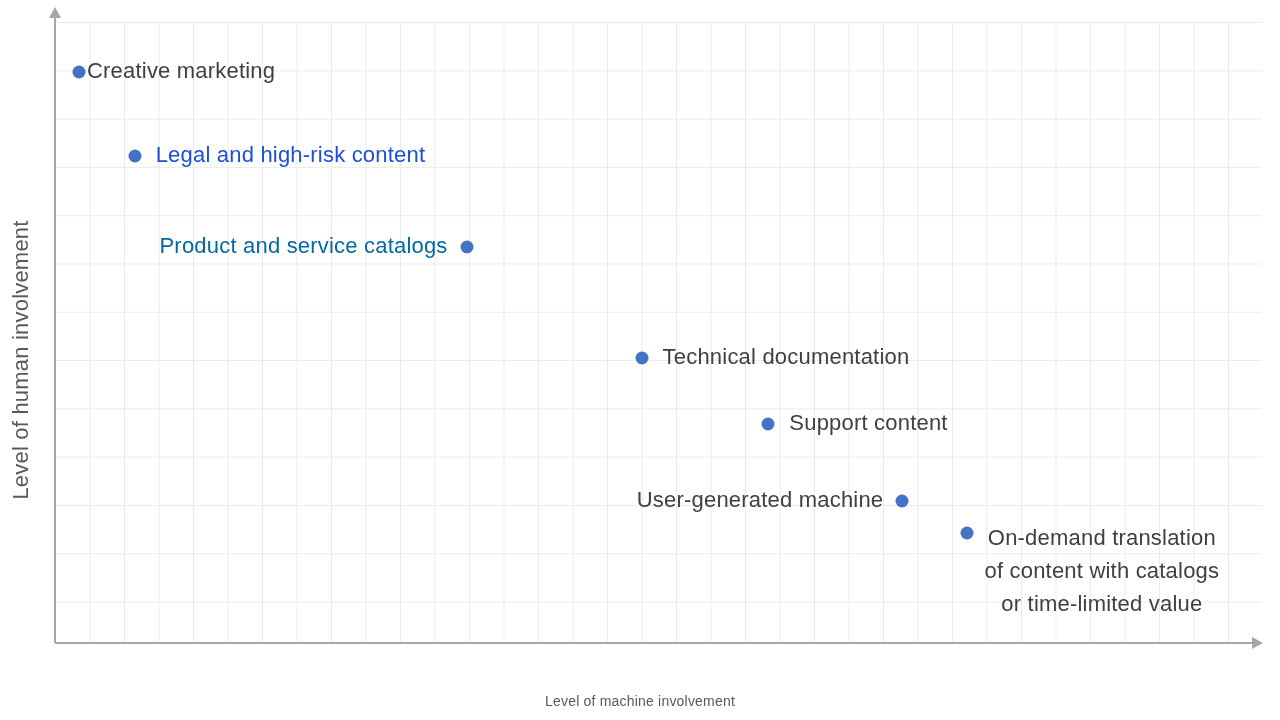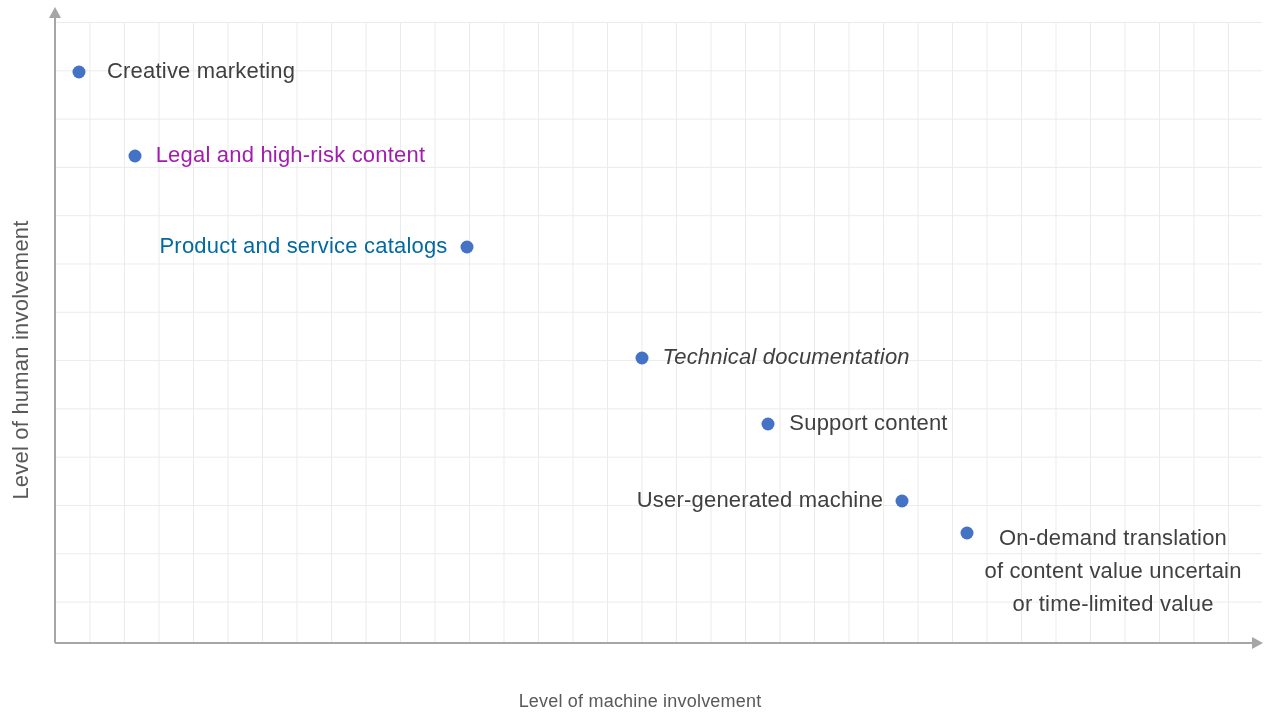--- a/index.html
+++ b/index.html
@@ -74,21 +74,21 @@
     font-size: 22px;
     color: #595959;
     white-space: nowrap;
     letter-spacing: 0.2px;
   }
   .x-title {
     position: absolute;
     left: 640px;
     top: 701px;
     transform: translate(-50%, -50%);
-    font-size: 18px;
+    font-size: 14px;
     color: #595959;
     white-space: nowrap;
     letter-spacing: 0.2px;
   }
   .dot {
     position: absolute;
     width: 13px;
     height: 13px;
     border-radius: 50%;
     background: #4472c4;
@@ -114,31 +114,31 @@
 <body>
 
 <div class="chart">
   <div class="grid"></div>
   <div class="y-axis-line"></div>
   <div class="y-axis-arrow"></div>
   <div class="x-axis-line"></div>
   <div class="x-axis-arrow"></div>
   <div id="points-layer">
       <div class="dot" style="left: 79.14px; top: 71.68px; background: rgb(68, 114, 196);"></div>
-      <div class="pt-label side-right" style="color: rgb(64, 64, 64); left: 107px; top: 71.68px;">Creative marketing</div>
+      <div class="pt-label side-right" style="color: rgb(64, 64, 64); left: 87px; top: 71.68px;">Creative marketing</div>
       <div class="dot" style="left: 134.662px; top: 155.515px; background: rgb(68, 114, 196);"></div>
-      <div class="pt-label side-right" style="color: #a21caf; left: 155.662px; top: 155.515px;">Legal and high-risk content</div>
+      <div class="pt-label side-right" style="color: #1d4ed8; left: 155.662px; top: 155.515px;">Legal and high-risk content</div>
       <div class="dot" style="left: 466.587px; top: 246.802px; background: rgb(68, 114, 196);"></div>
       <div class="pt-label side-left" style="color: #0369a1; left: 447.587px; top: 246.802px;">Product and service catalogs</div>
       <div class="dot" style="left: 641.602px; top: 357.961px; background: rgb(68, 114, 196);"></div>
-      <div class="pt-label side-right" style="color: rgb(64, 64, 64); left: 662.602px; top: 357.961px; font-style: italic;">Technical documentation</div>
+      <div class="pt-label side-right" style="color: rgb(64, 64, 64); left: 662.602px; top: 357.961px;">Technical documentation</div>
       <div class="dot" style="left: 768.337px; top: 423.787px; background: rgb(68, 114, 196);"></div>
       <div class="pt-label side-right" style="color: rgb(64, 64, 64); left: 789.337px; top: 423.787px;">Support content</div>
       <div class="dot" style="left: 902.314px; top: 500.791px; background: rgb(68, 114, 196);"></div>
       <div class="pt-label side-left" style="color: rgb(64, 64, 64); left: 883.314px; top: 500.791px;">User-generated machine</div>
       <div class="dot" style="left: 967.492px; top: 533.083px; background: rgb(68, 114, 196);"></div>
       <div class="pt-label block" style="color: rgb(64, 64, 64); left: 984.492px; top: 521.083px;">On-demand translation
-of content value uncertain
+of content with catalogs
 or time-limited value</div>
     </div>
   <div class="y-title">Level of human involvement</div>
   <div class="x-title">Level of machine involvement</div>
 </div>
 
 </body></html>

